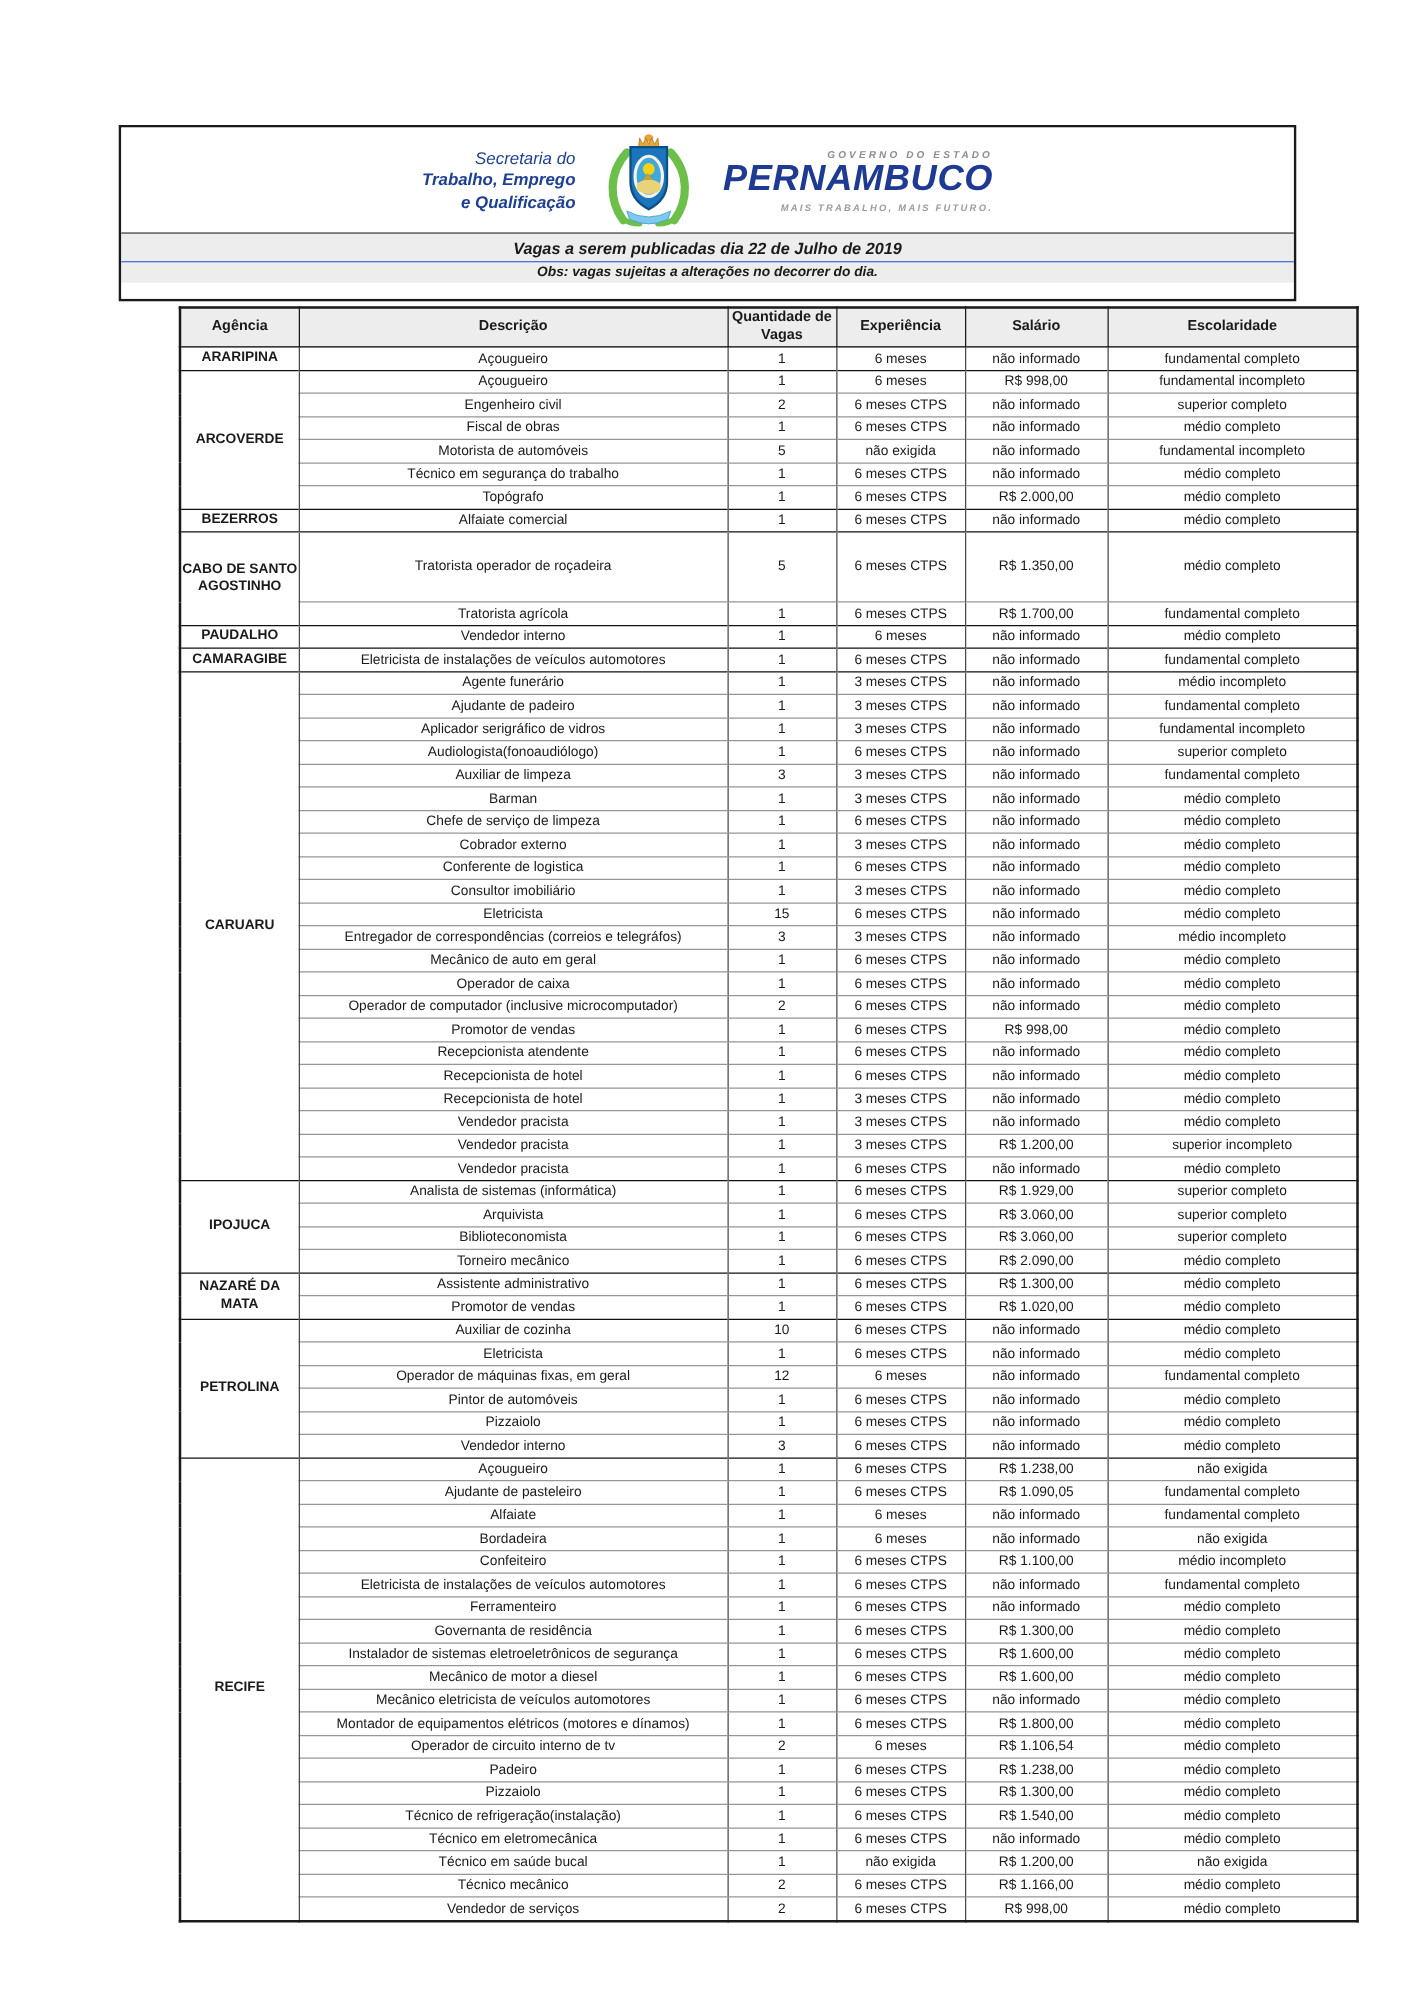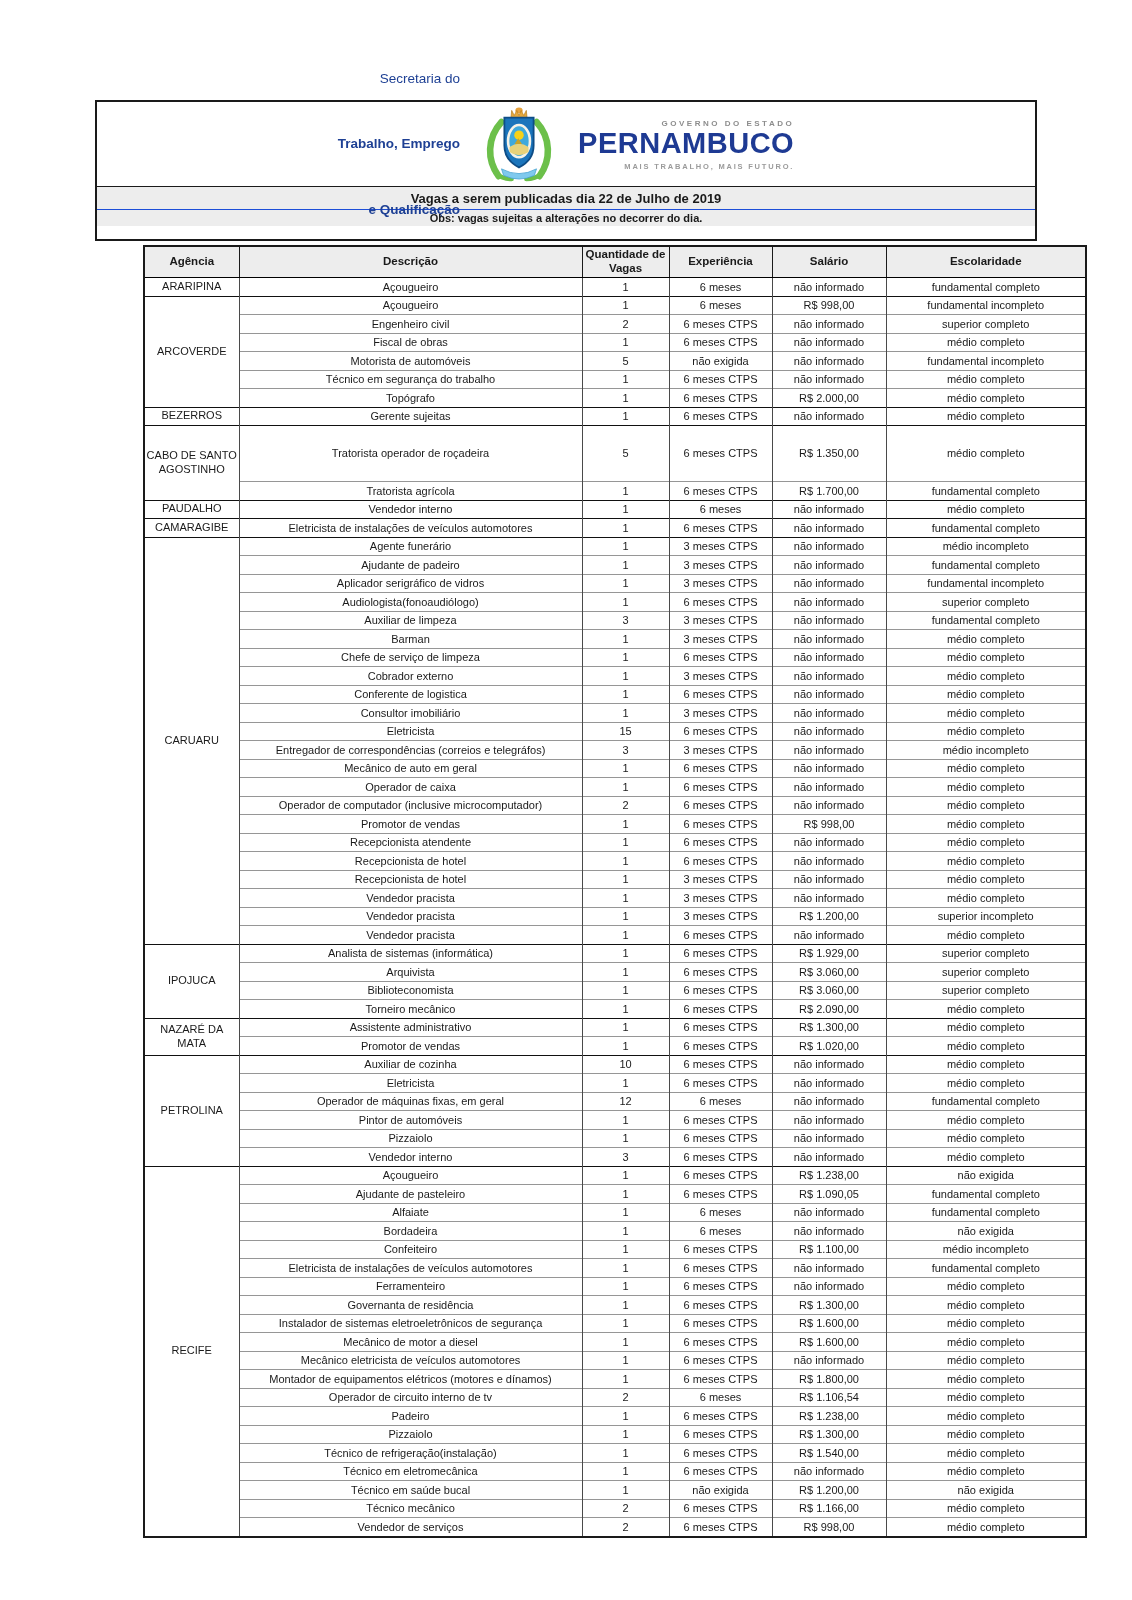--- a/index.html
+++ b/index.html
@@ -1,43 +1,43 @@
 <!DOCTYPE html>
 <html><head>
 <meta charset="utf-8">
 <style>
   html,body{margin:0;padding:0;background:#ffffff;}
   body{width:1132px;height:1600px;position:relative;font-family:"Liberation Sans",sans-serif;color:#1a1a1a;}
   .page{position:absolute;left:95px;top:100px;width:942px;}
 
   
-  .header-box{border:2px solid #1a1a1a;background:#e5e5e5;}
+  .header-box{border:2px solid #1a1a1a;background:#e5e5e5;font-style:italic;}
   .logo-row{height:84px;display:flex;align-items:center;justify-content:center;gap:20px;background:#fff;border-bottom:1.5px solid #1a1a1a;}
   .secretariat{text-align:right;color:#1e4094;font-size:13.5px;line-height:1.3;}
-  .sec-bold{font-weight:bold;margin-top:48px;}
+  .sec-bold{font-weight:bold;}
   .crest{width:78px;height:76px;flex:0 0 auto;}
   .wordmark{text-align:right;padding-top:2px;}
   .gov-small{color:#8d8d8d;font-size:8px;font-weight:bold;letter-spacing:2.5px;}
   .gov-name{color:#1e3a93;font-size:29px;font-weight:bold;letter-spacing:.5px;line-height:1.05;}
   .gov-tagline{color:#9b9b9b;font-size:7.5px;font-weight:bold;letter-spacing:1.8px;margin-top:3px;}
 
   .title-bar{background:#ededed;text-align:center;font-weight:bold;display:flex;align-items:center;justify-content:center;}
   .t1{height:22px;font-size:13px;border-bottom:1px solid #1d4ed8;}
   .t2{height:24px;font-size:15px;border-bottom:1px solid #1a1a1a;}
   .t3{height:16px;font-size:11px;}
   .t4{height:13px;background:#fff;}
 
   
   table{border-collapse:collapse;table-layout:fixed;width:942px;margin-top:4px;border:2px solid #1a1a1a;margin-left:48px;}
   th{background:#ededed;border:1px solid #1a1a1a;border-bottom:1.5px solid #000;
      font-size:11.5px;font-weight:bold;height:30px;line-height:1.2;padding:0 3px;}
   td{border-left:1px solid #4a4a4a;border-right:1px solid #4a4a4a;border-top:1px solid #969696;
      font-size:11px;height:17.5px;text-align:center;vertical-align:middle;padding:0 3px;line-height:1.1;
      overflow:hidden;white-space:nowrap;}
-  td.agency{font-weight:normal;white-space:normal;line-height:1.25;padding:0 0;}
+  td.agency{font-weight:bold;white-space:normal;line-height:1.25;padding:0 0;}
   tr.group-start td{border-top:1.5px solid #111;}
   tr[data-agency="cabo-de-santo-agostinho"] td{height:55px;}
 </style>
 </head>
 <body>
 
 <div class="page">
 
   <div class="header-box">
     <div class="logo-row">
@@ -136,21 +136,21 @@
         </tr>
         <tr>
           <td>Topógrafo</td>
           <td>1</td>
           <td>6 meses CTPS</td>
           <td>R$ 2.000,00</td>
           <td>médio completo</td>
         </tr>
         <tr class="group-start" data-agency="bezerros">
           <td class="agency" rowspan="1">BEZERROS</td>
-          <td>Gerente sujeitas</td>
+          <td>Alfaiate comercial</td>
           <td>1</td>
           <td>6 meses CTPS</td>
           <td>não informado</td>
           <td>médio completo</td>
         </tr>
         <tr class="group-start" data-agency="cabo-de-santo-agostinho">
           <td class="agency" rowspan="2">CABO DE SANTO AGOSTINHO</td>
           <td>Tratorista operador de roçadeira</td>
           <td>5</td>
           <td>6 meses CTPS</td>

